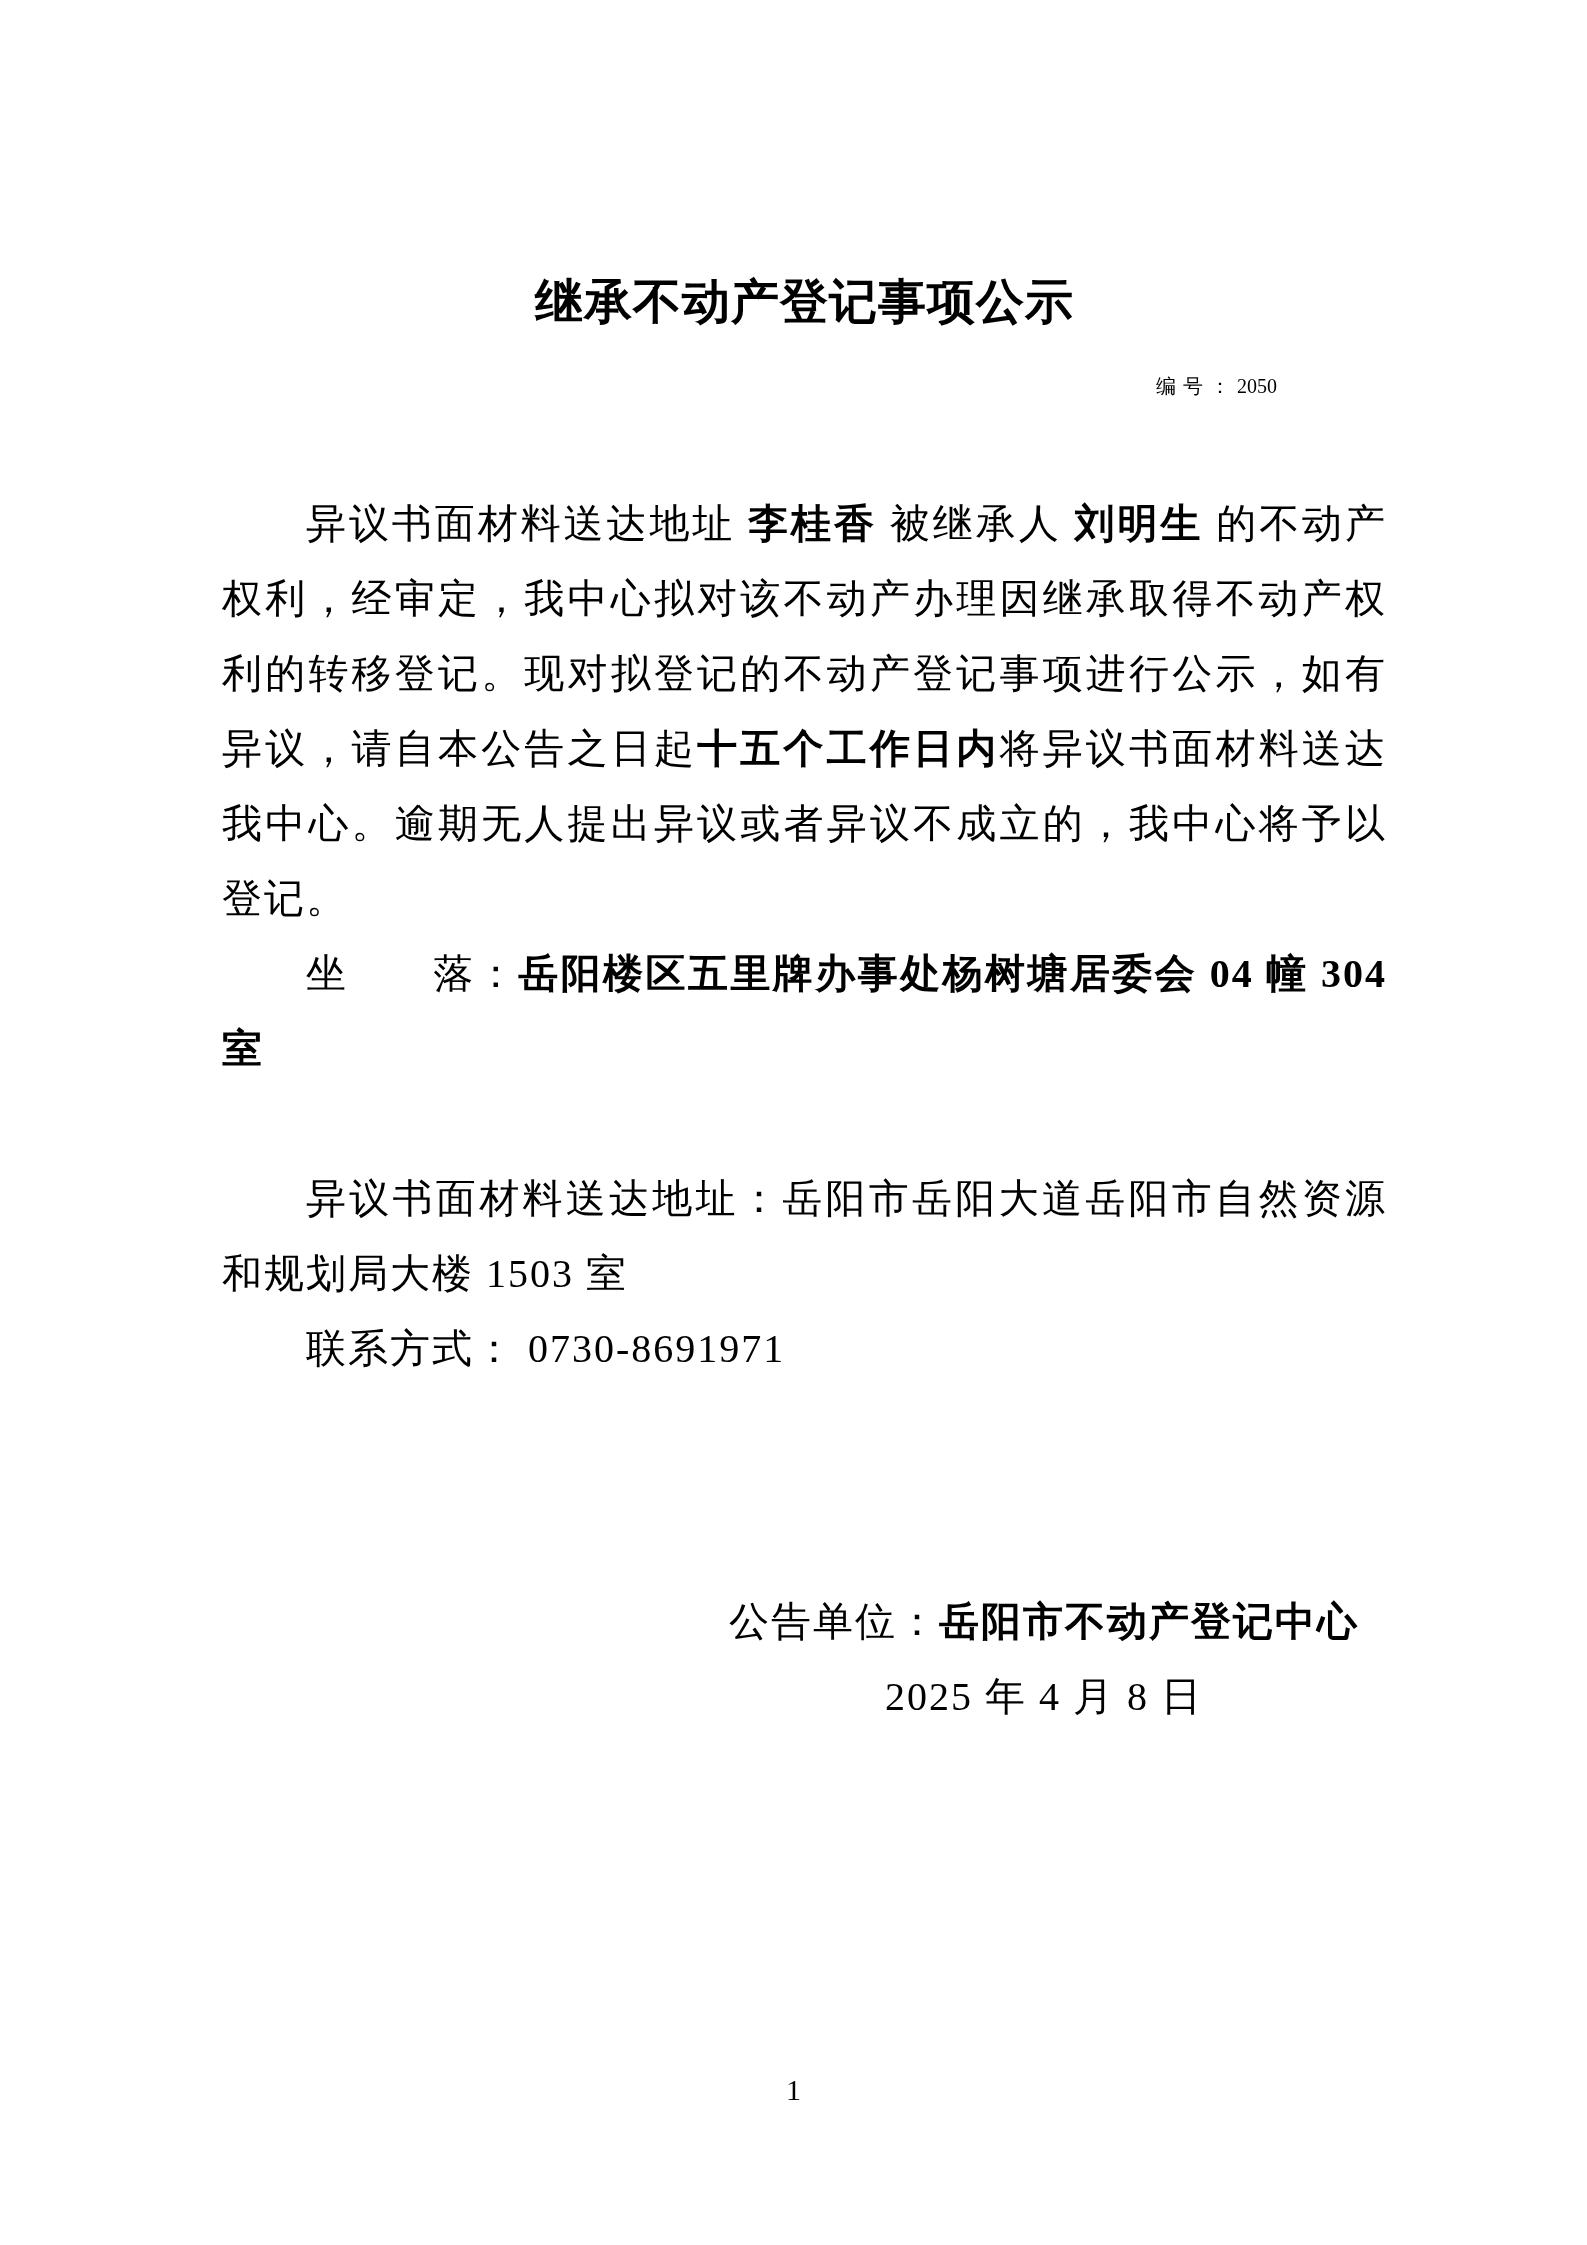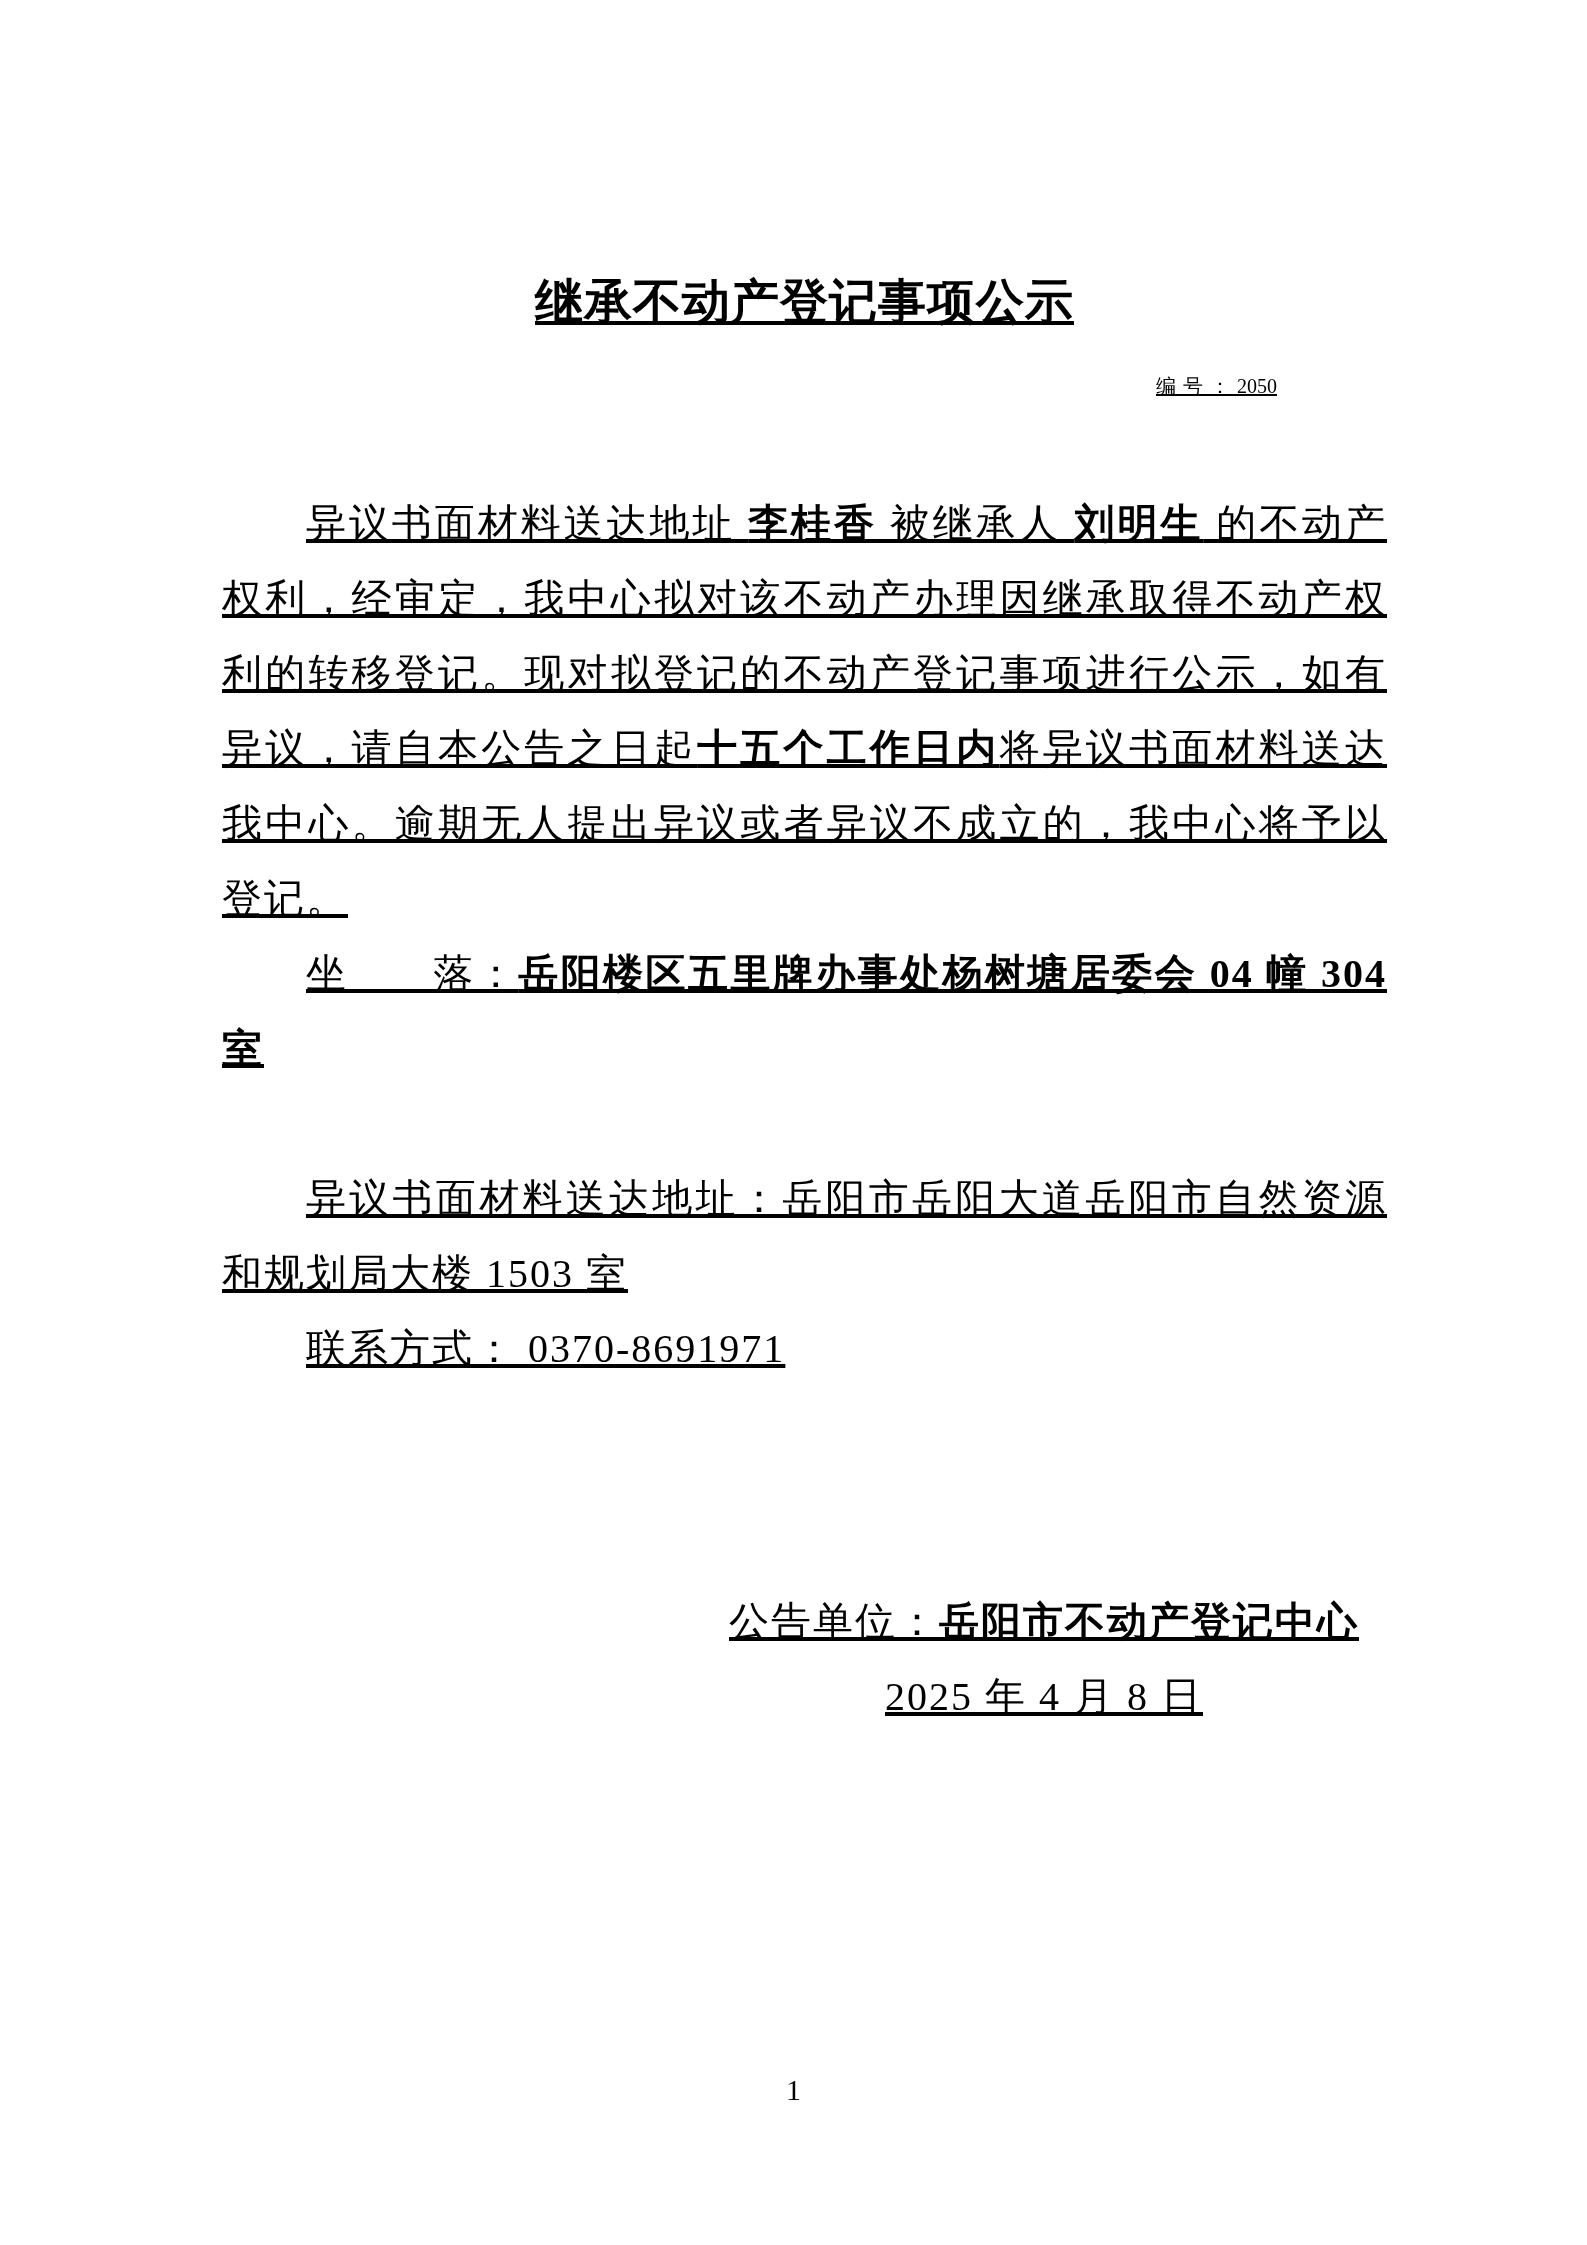--- a/index.html
+++ b/index.html
@@ -10,21 +10,20 @@
   .page {
     position: relative;
     width: 1587px;
     height: 2245px;
     background: #ffffff;
     color: #000000;
     font-family: "Liberation Serif", "DejaVu Serif", serif;
     box-sizing: border-box;
     padding: 272px 200px 0 222px;
     overflow: hidden;
-    text-decoration: underline;
   }
   .title {
     margin: 0;
     font-family: "Liberation Sans", "DejaVu Sans", sans-serif;
     font-weight: bold;
     font-size: 48px;
     line-height: 1.25;
     text-align: center;
     letter-spacing: 1px;
   }
@@ -91,21 +90,21 @@
   <div class="body-text">
 
     <p class="line main-para"><span>异议书面材料送达地址 </span><span class="run-bold">李桂香</span><span> 被继承人 </span><span class="run-bold">刘明生</span><span> 的不动产权利，经审定，我中心拟对该不动产办理因继承取得不动产权利的转移登记。现对拟登记的不动产登记事项进行公示，如有异议，请自本公告之日起</span><span class="run-bold">十五个工作日内</span><span>将异议书面材料送达我中心。逾期无人提出异议或者异议不成立的，我中心将予以登记。</span></p>
 
 
 
     <p class="line"><span>坐　　落：</span><span class="run-bold">岳阳楼区五里牌办事处杨树塘居委会 04 幢 304 室</span></p>
 
     <p class="line address-para">异议书面材料送达地址：岳阳市岳阳大道岳阳市自然资源和规划局大楼 1503 室</p>
 
-    <p class="line">联系方式： 0370-8691971</p>
+    <p class="line">联系方式： 0730-8691971</p>
 
     <div class="footer-block">
       <p><span>公告单位：</span><span class="run-bold">岳阳市不动产登记中心</span></p>
       <p>2025 年 4 月 8 日</p>
     </div>
 
   </div>
 
   <div class="page-number">1</div>
 

